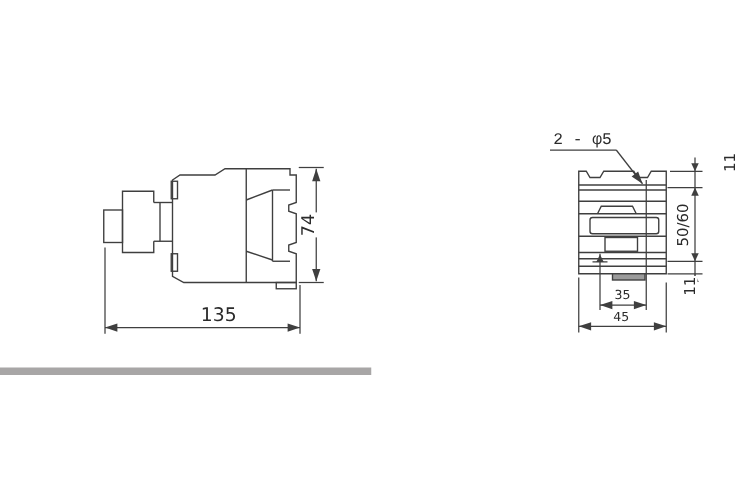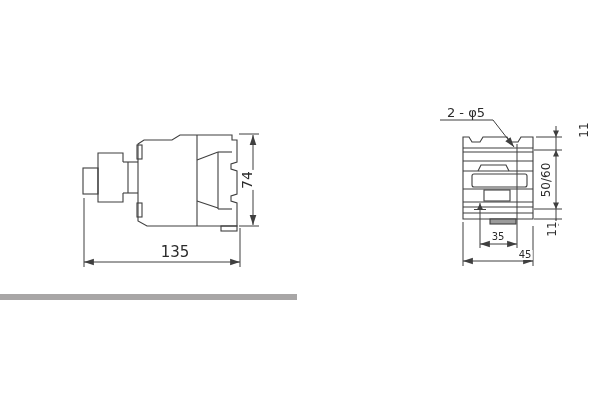--- a/index.html
+++ b/index.html
@@ -123,26 +123,26 @@
       <line x1="463" y1="222" x2="463" y2="266"></line>
       <line x1="533" y1="226" x2="533" y2="266"></line>
       <line x1="463" y1="261" x2="533" y2="261" marker-start="url(#arr)" marker-end="url(#arr)"></line>
     </g>
   </svg>
 
   <span class="dim-label lbl-135" style="left:175px;top:252px;">135</span>
 
   <span class="dim-label rot lbl-74" style="left:247px;top:180px;">74</span>
 
-  <span class="dim-label lbl-callout" style="left:466px;top:112px;">2 - φ5</span>
+  <span class="dim-label lbl-callout" style="left:466px;top:112px;font-family:Liberation Mono, monospace;">2 - φ5</span>
 
   <span class="dim-label rot lbl-sm" style="left:584px;top:130px;">11</span>
 
   <span class="dim-label rot lbl-sm" style="left:546px;top:180px;">50/60</span>
 
   <span class="dim-label rot lbl-sm" style="left:552px;top:229px;">11</span>
 
   <span class="dim-label lbl-35" style="left:498px;top:237px;">35</span>
 
-  <span class="dim-label lbl-45" style="left:525px;top:255px;">45</span>
+  <span class="dim-label lbl-45" style="left:497px;top:255px;">45</span>
 
   <div id="divider-bar"></div>
 </div>
 
 </body></html>

